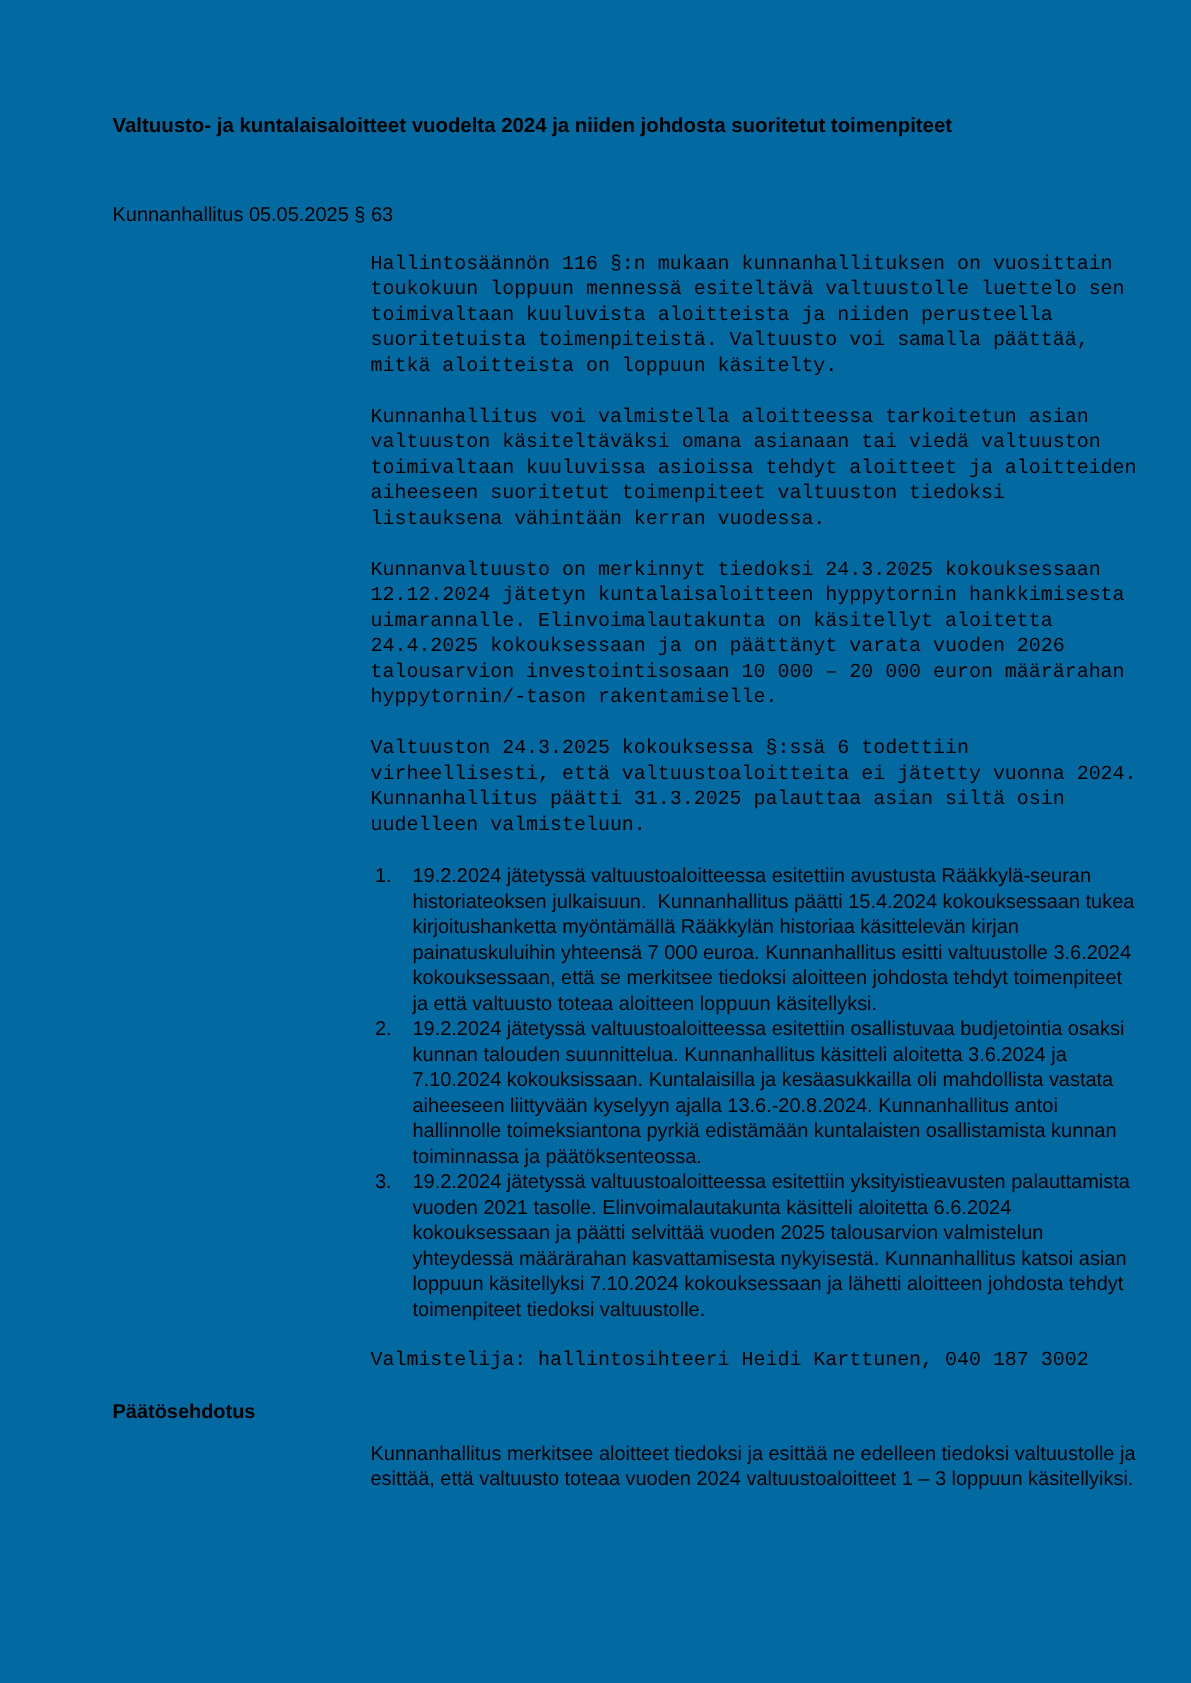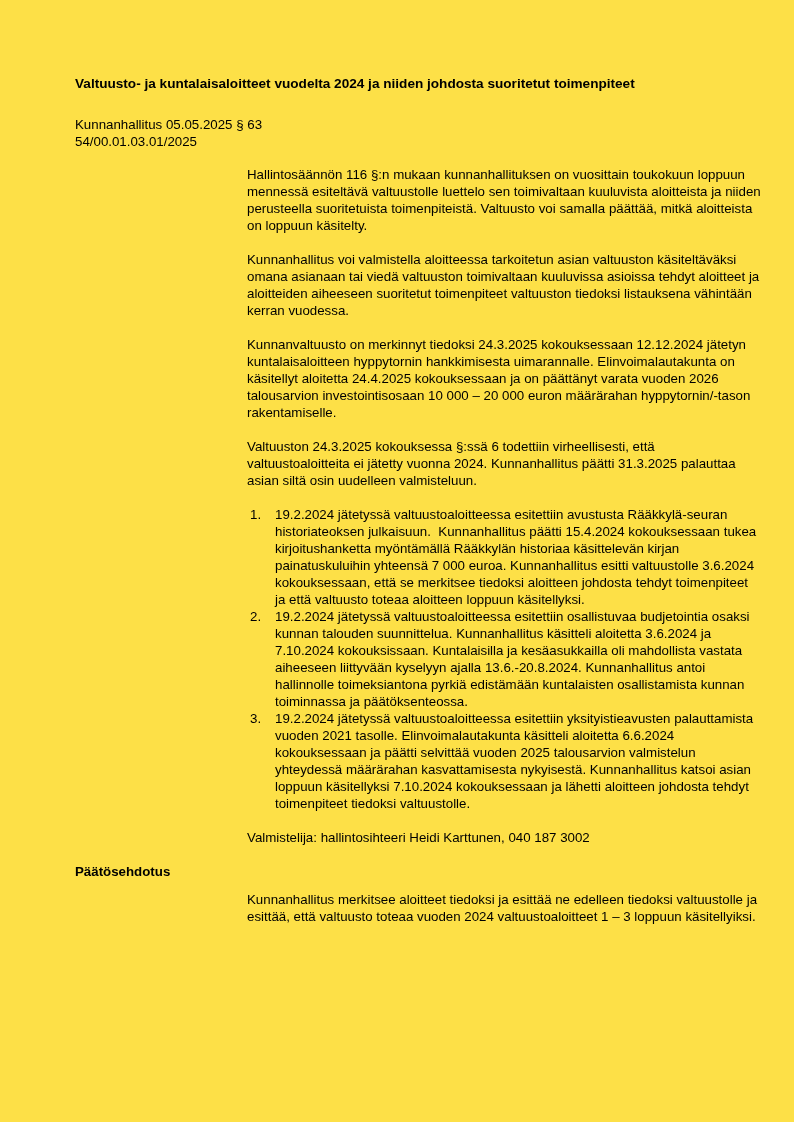--- a/index.html
+++ b/index.html
@@ -5,48 +5,49 @@
   html, body {
     margin: 0;
     padding: 0;
     background: #ffffff;
   }
   .page {
     position: relative;
     width: 794px;
     height: 1122px;
     box-sizing: border-box;
-    background: #fde047;
+    background: #0369a1;
     color: #000000;
     font-family: "Liberation Sans", sans-serif;
     font-size: 13.3px;
     line-height: 17px;
     padding: 75px 34px 0 75px;
     overflow: hidden;
   }
   .doc-title {
     margin: 0;
     font-size: 13.6px;
     line-height: 17px;
     font-weight: bold;
   }
   .meta {
-    margin-top: 24px;
+    margin-top: 42px;
   }
   .meta div {
     white-space: pre-wrap;
   }
   .content {
     margin-left: 172px;
     width: 514px;
     margin-top: 16px;
   }
   .content p {
     margin: 0 0 17px 0;
     white-space: pre-wrap;
+    font-family: Liberation Mono, monospace;
   }
   ol.initiatives {
     list-style: none;
     margin: 0 0 17px 0;
     padding: 0;
     counter-reset: item;
   }
   ol.initiatives li {
     counter-increment: item;
     position: relative;
@@ -76,21 +77,20 @@
 </style>
 </head>
 <body>
 
 <div class="page">
 
   <h1 class="doc-title">Valtuusto- ja kuntalaisaloitteet vuodelta 2024 ja niiden johdosta suoritetut toimenpiteet</h1>
 
   <div class="meta">
     <div>Kunnanhallitus 05.05.2025 § 63</div>
-    <div>54/00.01.03.01/2025</div>
   </div>
 
   <div class="content">
 
     <p>Hallintosäännön 116 §:n mukaan kunnanhallituksen on vuosittain toukokuun loppuun mennessä esiteltävä valtuustolle luettelo sen toimivaltaan kuuluvista aloitteista ja niiden perusteella suoritetuista toimenpiteistä. Valtuusto voi samalla päättää, mitkä aloitteista on loppuun käsitelty.</p>
 
     <p>Kunnanhallitus voi valmistella aloitteessa tarkoitetun asian valtuuston käsiteltäväksi omana asianaan tai viedä valtuuston toimivaltaan kuuluvissa asioissa tehdyt aloitteet ja aloitteiden aiheeseen suoritetut toimenpiteet valtuuston tiedoksi listauksena vähintään kerran vuodessa.</p>
 
     <p>Kunnanvaltuusto on merkinnyt tiedoksi 24.3.2025 kokouksessaan 12.12.2024 jätetyn kuntalaisaloitteen hyppytornin hankkimisesta uimarannalle. Elinvoimalautakunta on käsitellyt aloitetta 24.4.2025 kokouksessaan ja on päättänyt varata vuoden 2026 talousarvion investointisosaan 10 000 – 20 000 euron määrärahan hyppytornin/-tason rakentamiselle.</p>
 

